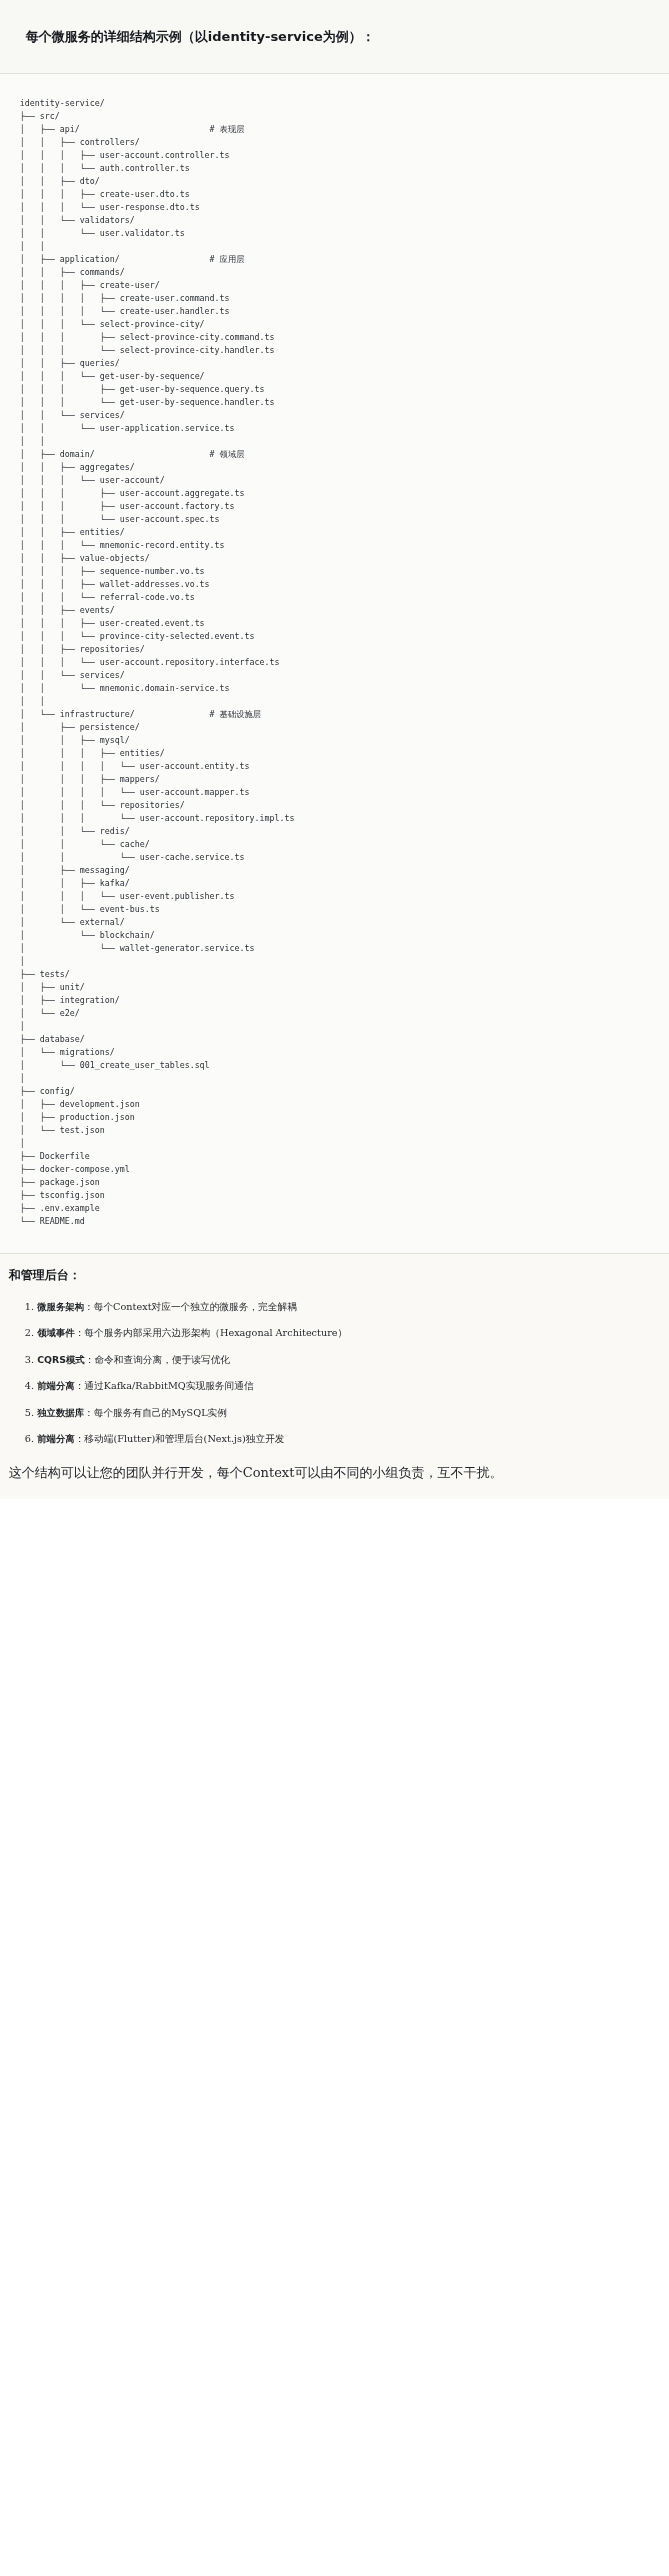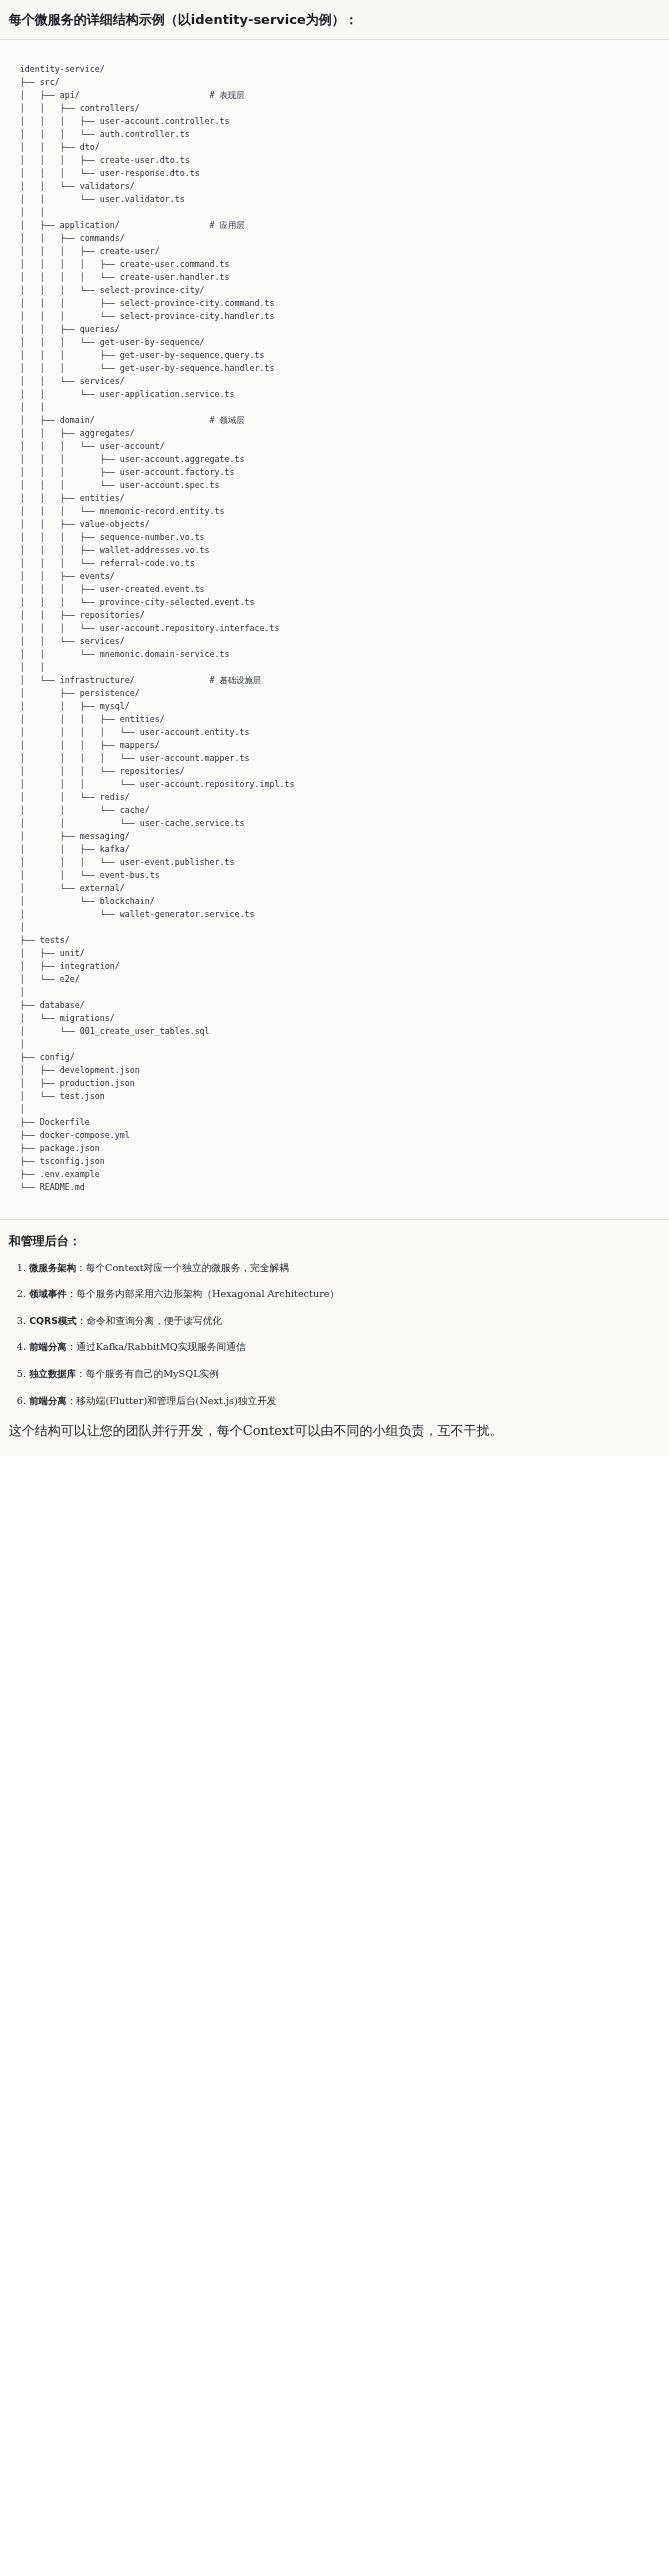--- a/index.html
+++ b/index.html
@@ -20,21 +20,21 @@
   }
 
   
   .title-band {
     background: #f8f8f5;
     padding: 11.3px 8.8px 10px 8.8px;
     border-bottom: 0.6px solid #e2e2dd;
     box-sizing: border-box;
   }
   .title-band h1 {
-    margin: 0;
+    margin: 17px;
     font-family: "DejaVu Sans", "Liberation Sans", sans-serif;
     font-size: 13px;
     font-weight: 700;
     line-height: 1.35;
     letter-spacing: 0px;
     color: #16191d;
   }
 
   
   .code-block {
@@ -62,21 +62,21 @@
   }
   .notes-band h2 {
     margin: 0 0 11.3px 0;
     font-family: "DejaVu Sans", "Liberation Sans", sans-serif;
     font-size: 12px;
     font-weight: 700;
     line-height: 1.3;
     color: #16191d;
   }
   ol.notes {
-    margin: 8px;
+    margin: 16px;
     padding: 0 0 0 0;
     list-style: none;
     counter-reset: noteidx;
   }
   ol.notes li {
     counter-increment: noteidx;
     font-family: "DejaVu Serif", "Liberation Serif", serif;
     font-size: 9.7px;
     line-height: 1.5;
     color: #1f2328;

